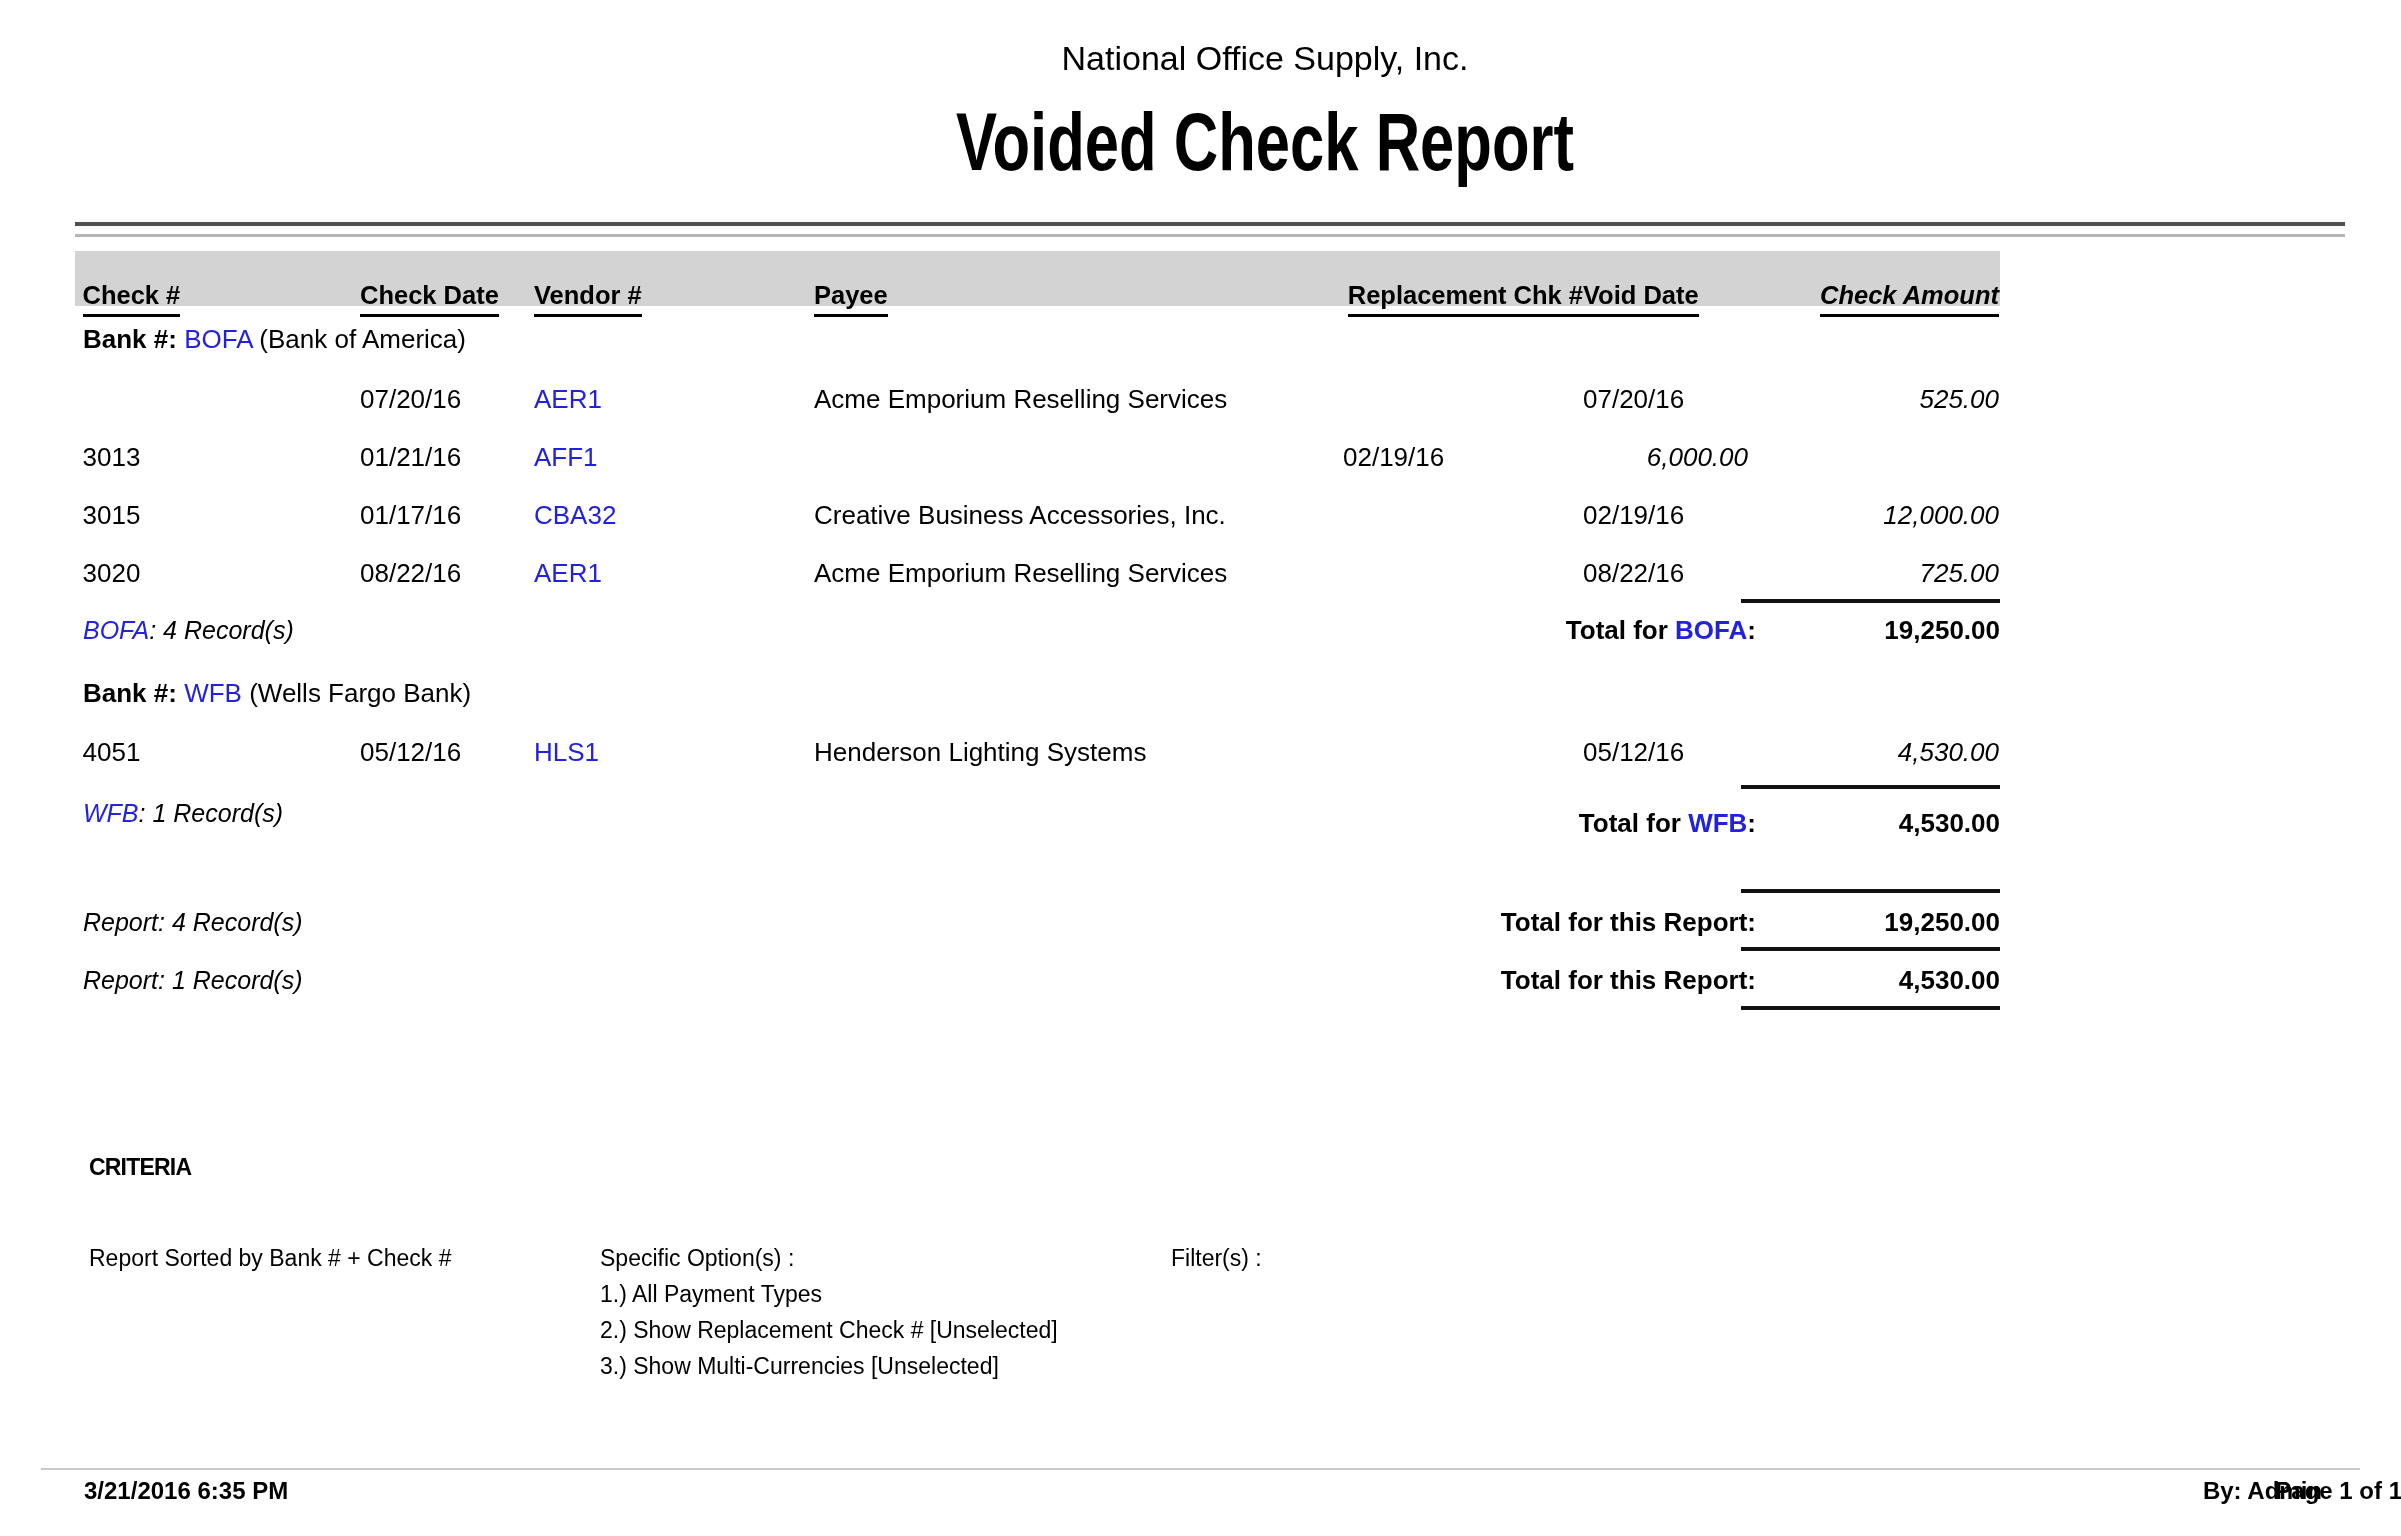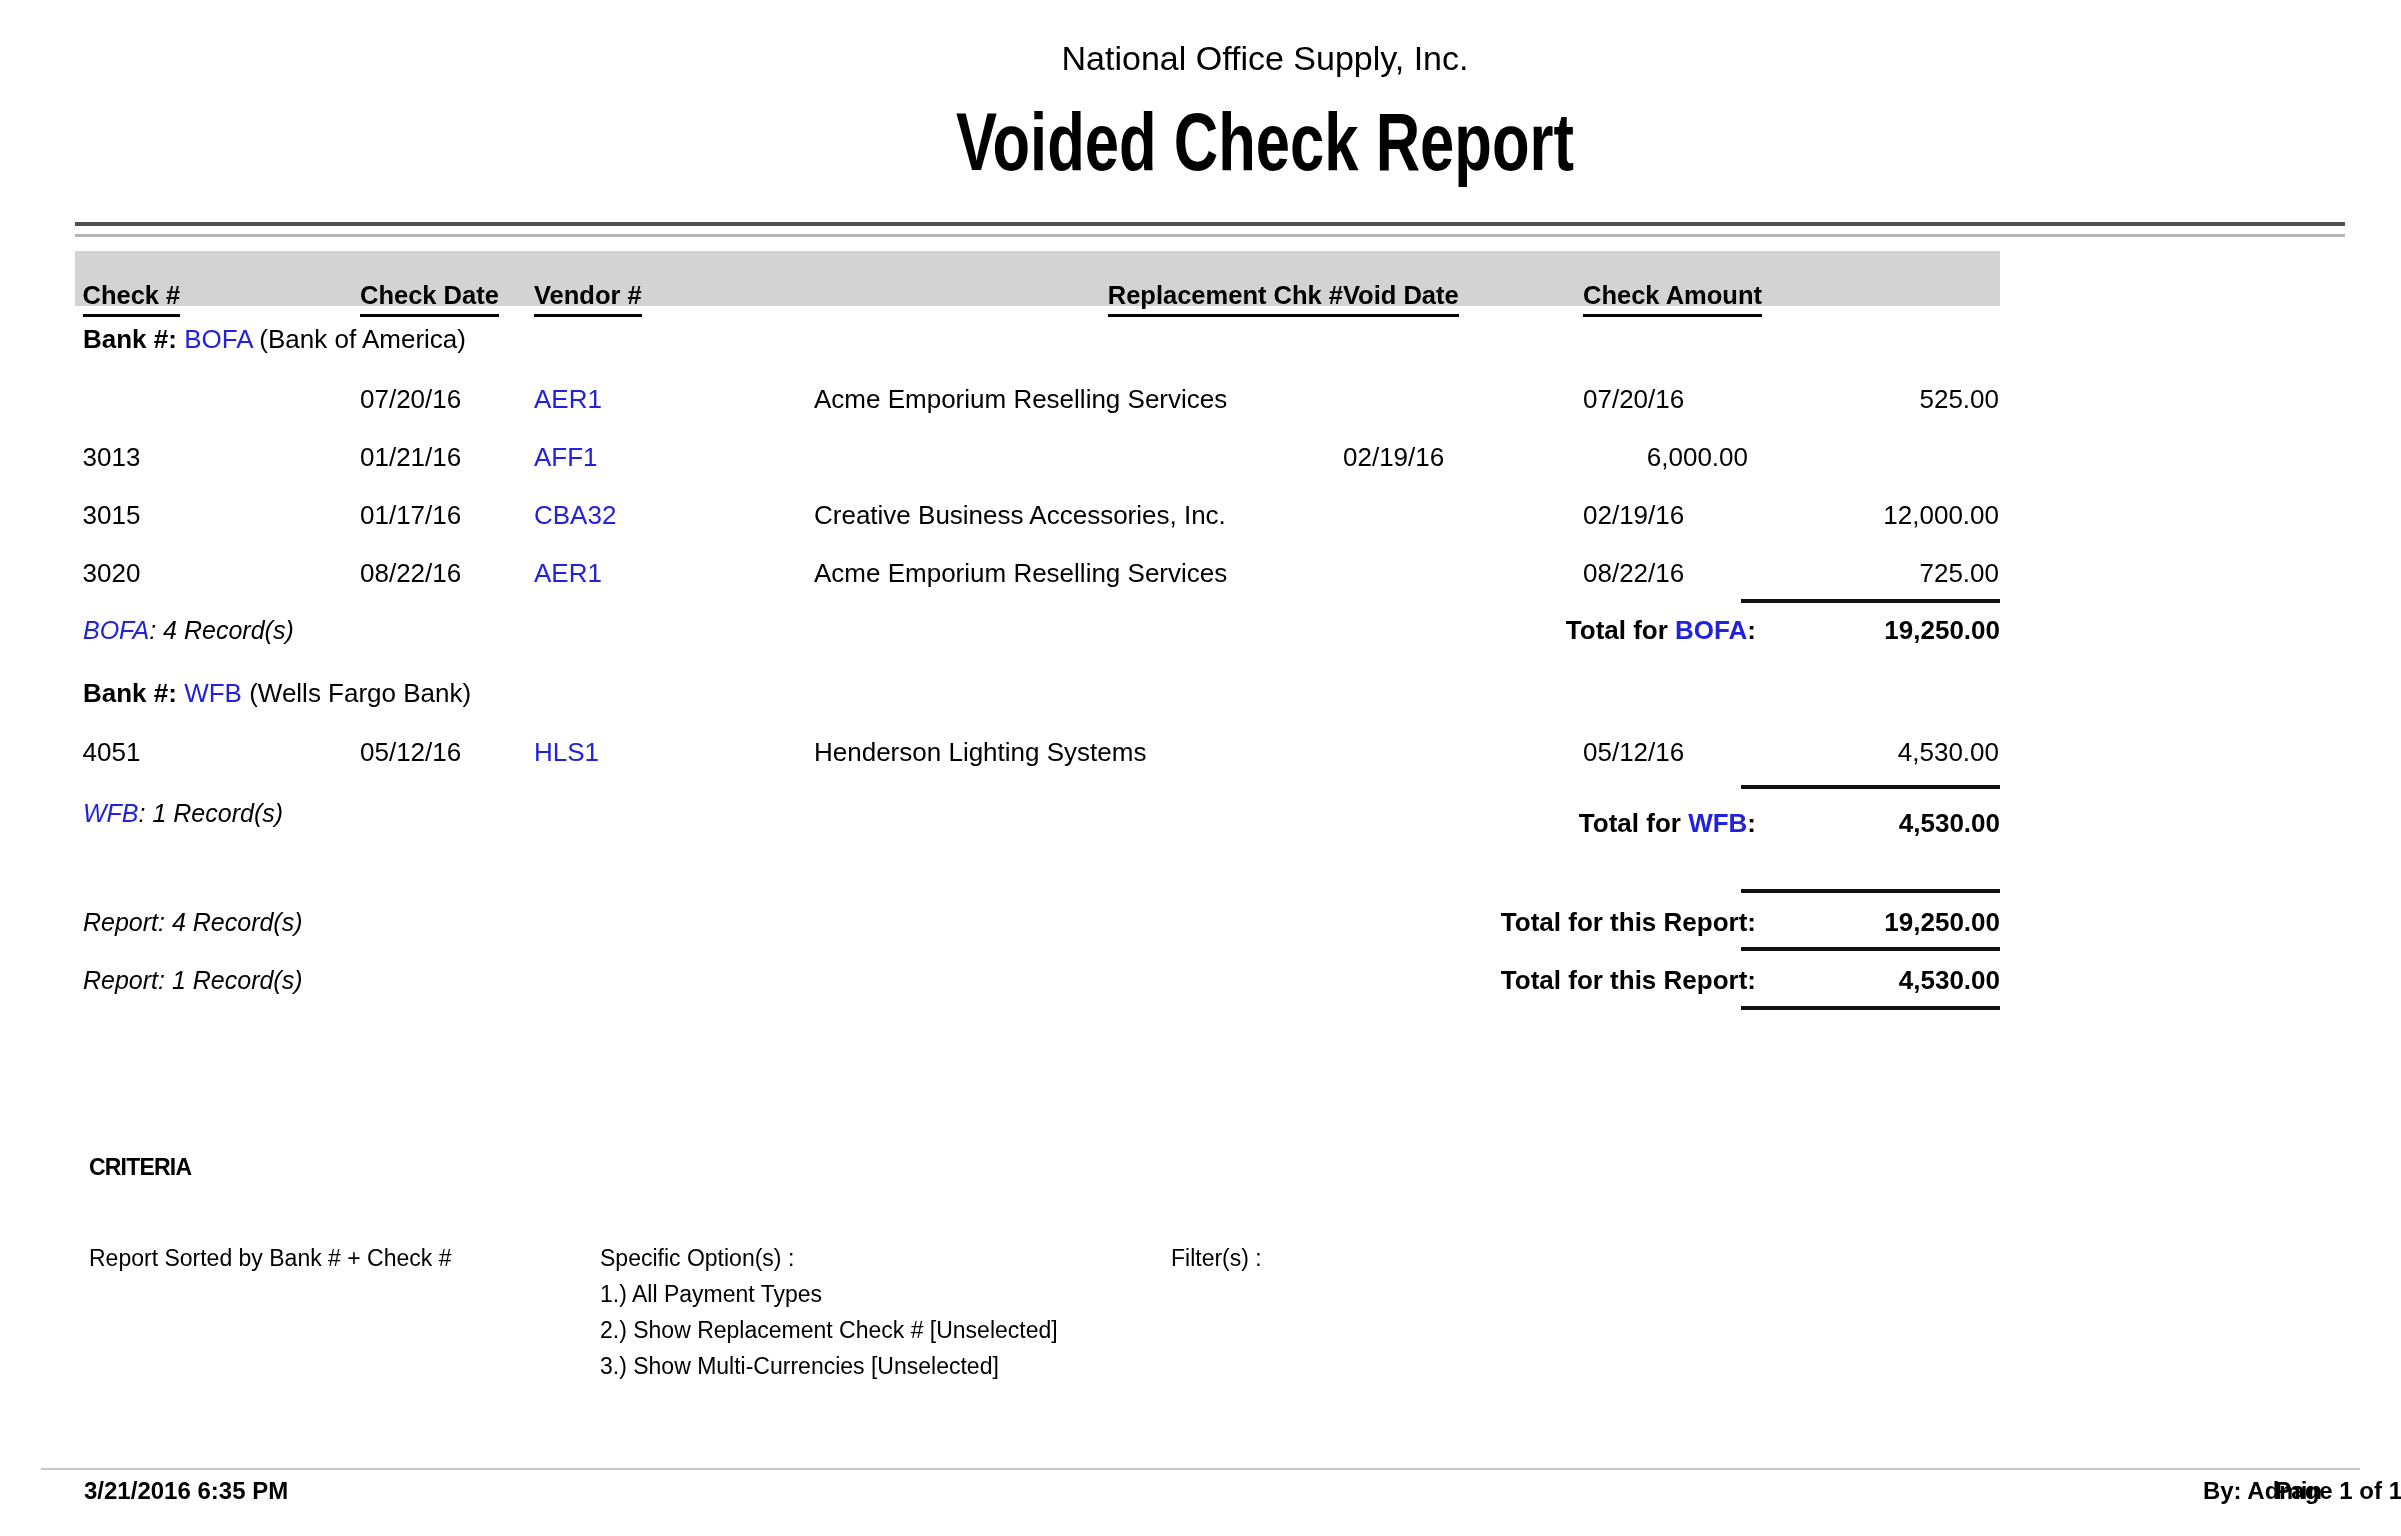--- a/index.html
+++ b/index.html
@@ -21,21 +21,21 @@
   .rule-light{top:234px;left:75px;width:2270px;height:3px;background:#b5b5b5;}
   .band{top:251px;left:75px;width:1925px;height:55px;background:var(--band-gray);}
   .trow{
     left:75px;width:1925px;display:grid;
     grid-template-columns:285px 174px 280px 529px 240px 165px 251px;
     font-size:26px;line-height:31.5px;white-space:nowrap;
   }
   .trow .c1{padding-left:7.5px;}
   .trow .c5{text-align:right;}
   .trow .c6{text-align:left;}
-  .trow .c7{text-align:right;}
+  .trow .c7{text-align:right;font-style:italic;}
   .thead{top:264px;font-weight:700;font-size:25.5px;margin-top:16px;}
   .thead .hu{border-bottom:3px solid #000;padding-bottom:2.3px;display:inline-block;}
   .blue{color:var(--accent-blue);}
   .bold{font-weight:700;}
   .bankline{left:83px;font-size:26px;line-height:31.5px;white-space:nowrap;}
   .recline{left:83px;font-size:25px;line-height:30px;font-style:italic;white-space:nowrap;}
   .totalrow{left:75px;width:1925px;height:33px;font-size:26px;line-height:31.5px;}
   .totalrow .tlabel{position:absolute;right:244px;font-weight:700;white-space:nowrap;}
   .totalrow .tamount{position:absolute;right:0px;font-weight:700;white-space:nowrap;}
   .sumrule{left:1741px;width:259px;height:3.8px;background:#111;}
@@ -56,20 +56,21 @@
   <div class="abs center-wrap company">National Office Supply, Inc.</div>
   <div class="abs center-wrap title">Voided Check Report</div>
   <div class="abs rule-dark"></div>
   <div class="abs rule-light"></div>
 
   <div class="abs band"></div>
   <div class="abs trow thead">
     <span class="c1"><span class="hu">Check #</span></span>
     <span class="c2"><span class="hu">Check Date</span></span>
     <span class="c3"><span class="hu">Vendor #</span></span>
+    <span class="c4"><span class="hu">Payee</span></span>
     <span class="c5"><span class="hu">Replacement Chk #</span></span>
     <span class="c6"><span class="hu">Void Date</span></span>
     <span class="c7"><span class="hu">Check Amount</span></span>
   </div>
 
   <div class="abs bankline" style="top:324px">
     <span class="bold">Bank #:</span>
     <span> </span>
     <span class="blue link">BOFA</span>
     <span> </span>

